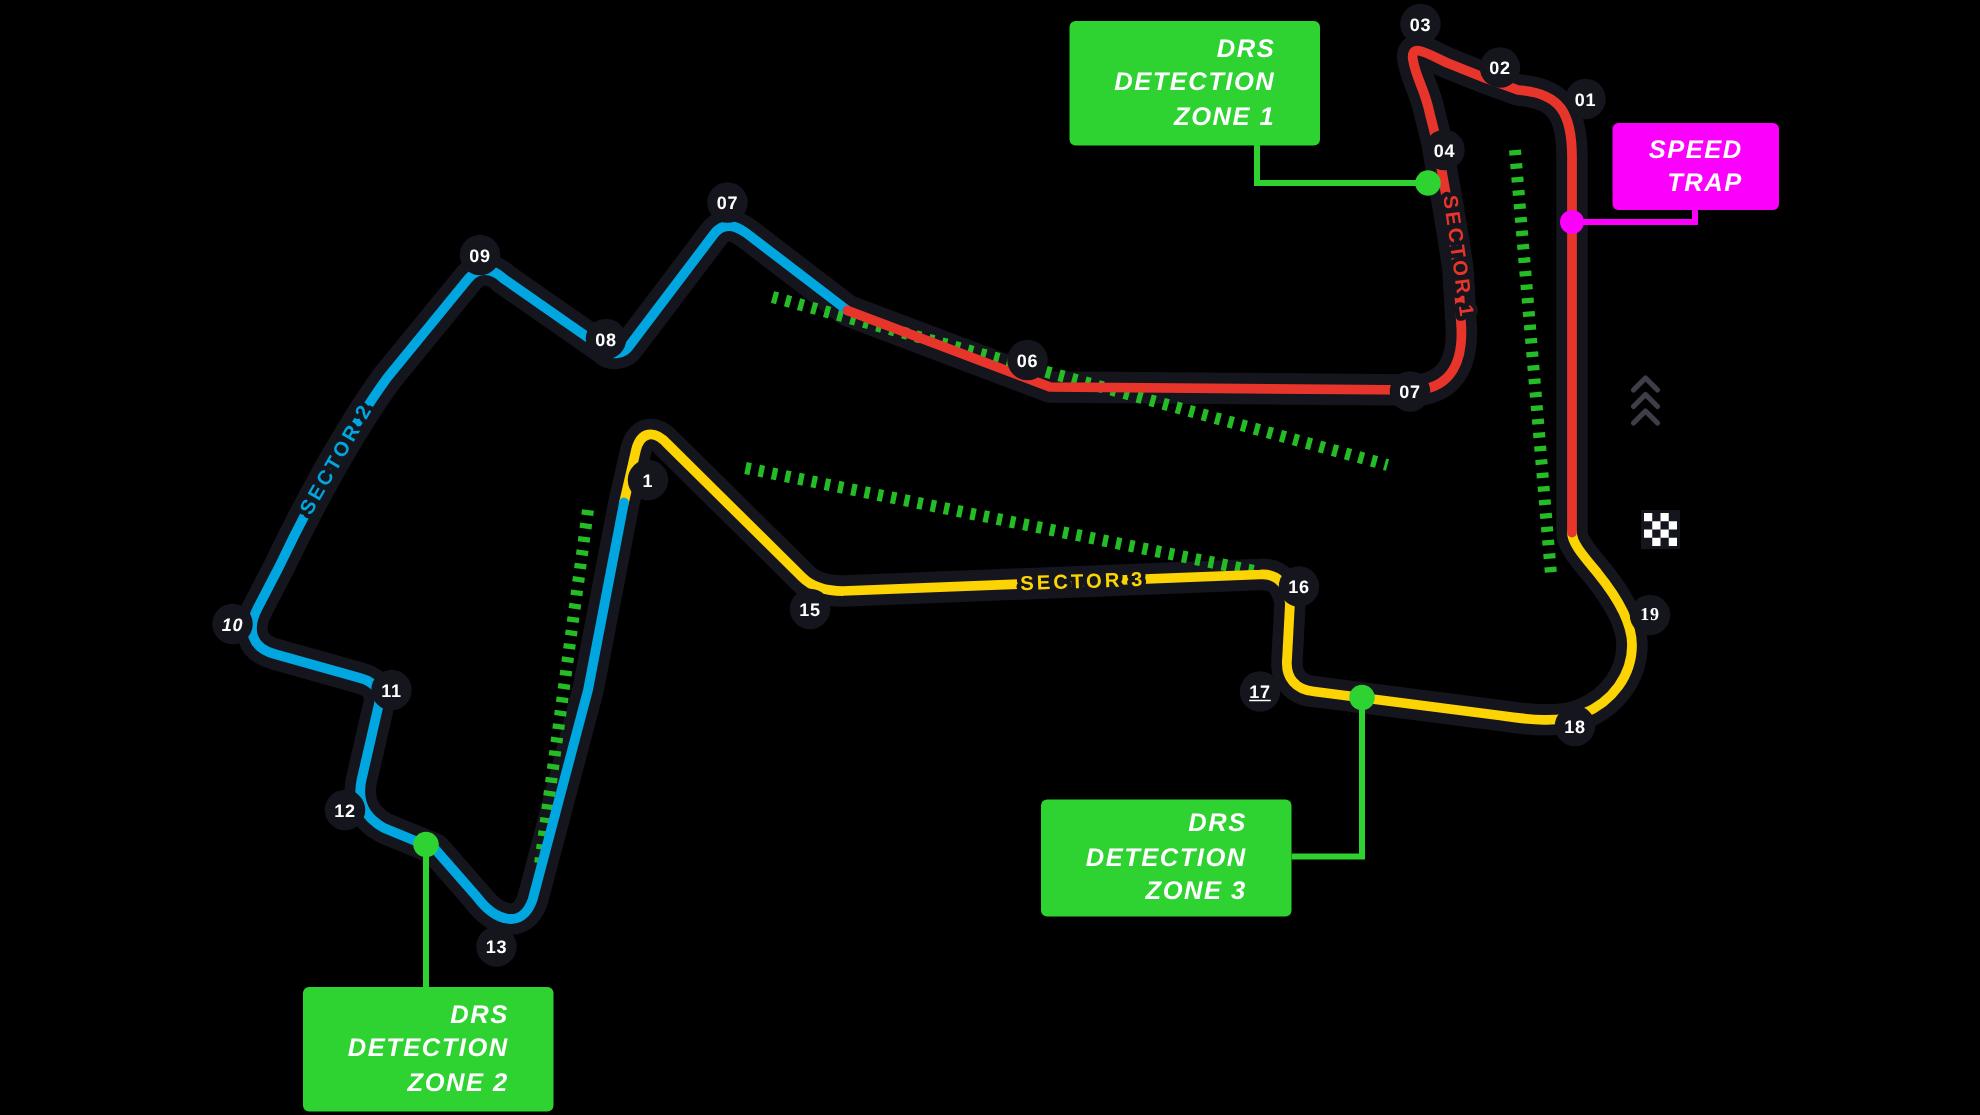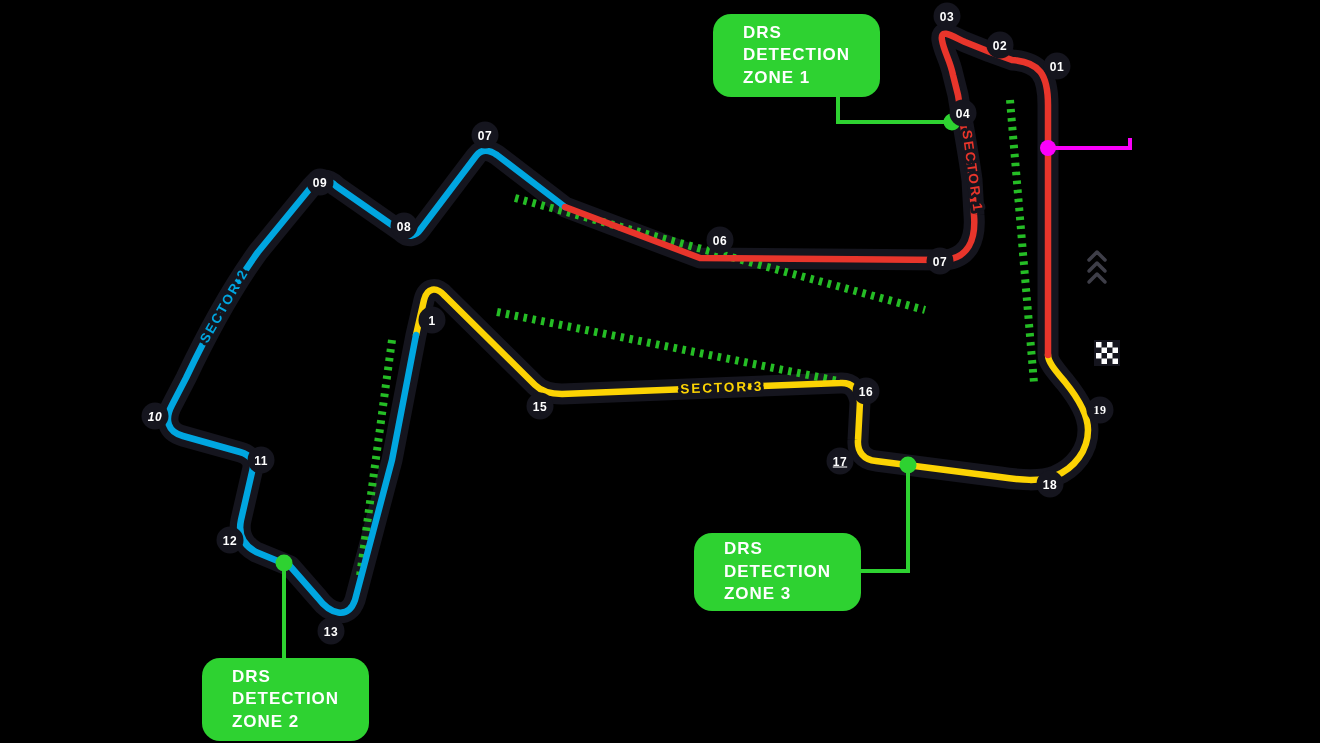--- a/index.html
+++ b/index.html
@@ -34,24 +34,24 @@
     paint-order:stroke;stroke:var(--c-casing,#15151e);stroke-width:6;stroke-linejoin:round;
   }
   .s1t{fill:var(--c-sector1,#e8352b);}
   .s2t{fill:var(--c-sector2,#00a6e0);}
   .s3t{fill:var(--c-sector3,#fcd303);}
 
   .chevron{fill:none;stroke:var(--c-chevron,#3e3e48);stroke-width:3.5;stroke-linecap:round;stroke-linejoin:round;}
 
   
   .callout{
-    position:absolute;border-radius:18px;
-    display:flex;align-items:center;justify-content:center;text-align:left;
+    position:absolute;border-radius:4px;
+    display:flex;align-items:center;justify-content:center;text-align:right;
     color:var(--c-marker_text,#fff);font-weight:bold;font-size:17px;line-height:1.32;
-    letter-spacing:1px;white-space:pre-line;
+    letter-spacing:1px;white-space:pre-line;font-style:italic;
   }
   .drs-box{background:var(--c-drs,#2ed231);}
   .speed-box{background:var(--c-speed_trap,#fb00fb);}
 
   
   .turn-marker{
     position:absolute;width:27px;height:27px;border-radius:50%;
     background:var(--c-casing,#15151e);color:var(--c-marker_text,#fff);
     display:flex;align-items:center;justify-content:center;
     font-size:12px;font-weight:bold;letter-spacing:.5px;
@@ -134,26 +134,26 @@
     <circle class="drs-dot" cx="952" cy="122" r="8.5"></circle>
     <circle class="drs-dot" cx="284" cy="563" r="8.5"></circle>
     <circle class="drs-dot" cx="908" cy="465" r="8.5"></circle>
     <circle class="trap-dot" cx="1048" cy="148" r="8"></circle>
   </svg>
 
   <div id="turn-markers">
       <div class="turn-marker" style="left: 1057px; top: 66px;">01</div>
       <div class="turn-marker" style="left: 1000px; top: 45px;">02</div>
       <div class="turn-marker" style="left: 947px; top: 16px;">03</div>
-      <div class="turn-marker" style="left: 963px; top: 113px;">04</div>
+      <div class="turn-marker" style="left: 963px; top: 100px;">04</div>
       <div class="turn-marker" style="left: 940px; top: 261px;">07</div>
-      <div class="turn-marker" style="left: 685px; top: 240px; margin-left: 35px;">06</div>
+      <div class="turn-marker" style="left: 685px; top: 240px;">06</div>
       <div class="turn-marker" style="left: 485px; top: 135px;">07</div>
       <div class="turn-marker" style="left: 404px; top: 226px;">08</div>
-      <div class="turn-marker" style="left: 320px; top: 170px; margin-top: 12px;">09</div>
+      <div class="turn-marker" style="left: 320px; top: 170px;">09</div>
       <div class="turn-marker" style="left: 155px; top: 416px; font-style: italic;">10</div>
       <div class="turn-marker" style="left: 261px; top: 460px;">11</div>
       <div class="turn-marker" style="left: 230px; top: 540px;">12</div>
       <div class="turn-marker" style="left: 331px; top: 631px;">13</div>
       <div class="turn-marker" style="left: 432px; top: 320px;">1</div>
       <div class="turn-marker" style="left: 540px; top: 406px;">15</div>
       <div class="turn-marker" style="left: 866px; top: 391px;">16</div>
       <div class="turn-marker" style="left: 840px; top: 461px; text-decoration: underline;">17</div>
       <div class="turn-marker" style="left: 1050px; top: 484px;">18</div>
       <div class="turn-marker" style="left: 1100px; top: 410px; font-family: Liberation Serif, serif;">19</div>
@@ -161,14 +161,16 @@
 
   <div class="callout drs-box" style="left:713px;top:14px;width:167px;height:83px">DRS
 DETECTION
 ZONE 1</div>
   <div class="callout drs-box" style="left:202px;top:658px;width:167px;height:83px">DRS
 DETECTION
 ZONE 2</div>
   <div class="callout drs-box" style="left:694px;top:533px;width:167px;height:78px">DRS
 DETECTION
 ZONE 3</div>
+  <div class="callout speed-box" style="left:1075px;top:82px;width:111px;height:58px">SPEED
+TRAP</div>
 
 </div>
 
 </body></html>

